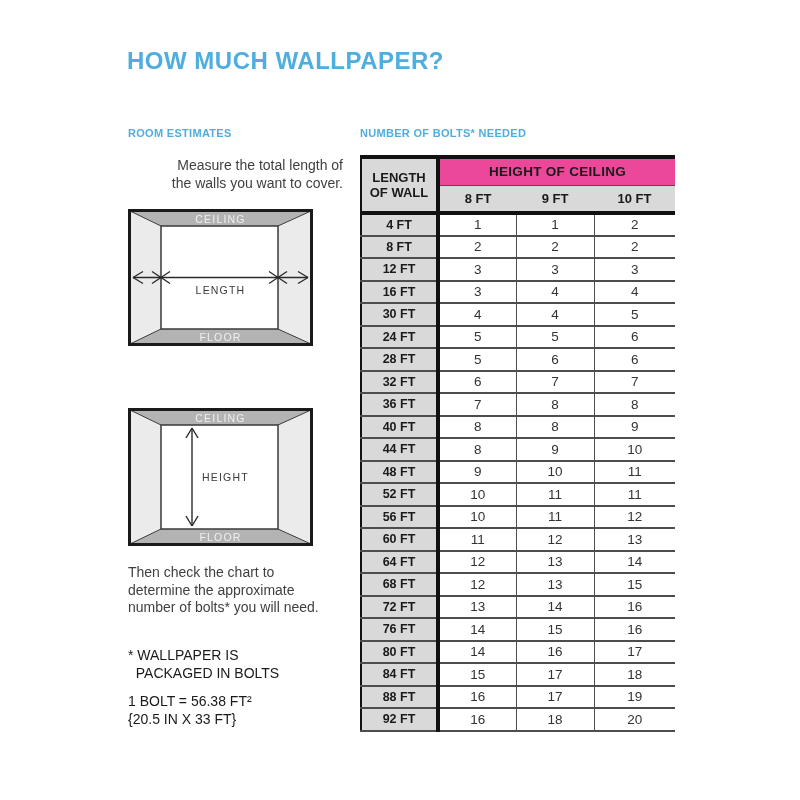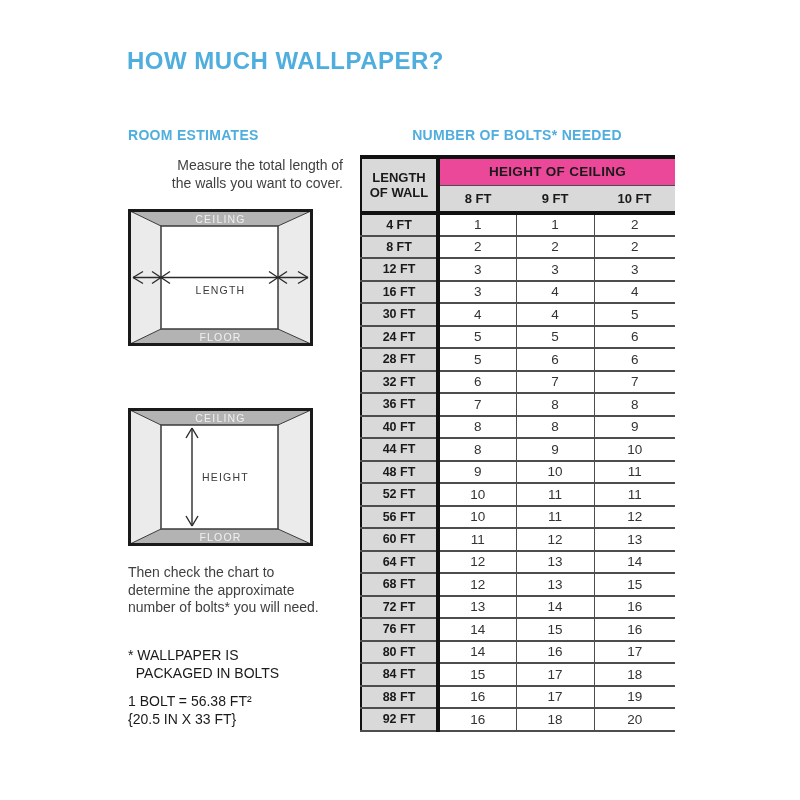--- a/index.html
+++ b/index.html
@@ -17,27 +17,27 @@
     position: absolute;
     left: 127px;
     top: 31px;
     font-size: 24px;
     font-weight: 700;
     letter-spacing: 0.5px;
     color: #4FAEDE;
   }
   .section-heading {
     position: absolute;
-    font-size: 14px;
+    font-size: 11px;
     font-weight: 700;
     letter-spacing: 0.3px;
     color: #4FAEDE;
   }
   .re-heading { left: 128px; top: 111px; }
-  .tbl-heading { left: 360px; top: 111px; width: 314px; text-align: center; }
+  .tbl-heading { left: 360px; top: 111px; width: 314px; text-align: left; }
   .step {
     position: absolute;
     left: 128px;
     width: 215px;
     font-size: 14px;
     line-height: 17.5px;
     color: #3f3f3f;
     white-space: pre-line;
   }
   .step1 { top: 141px; text-align: right; }

